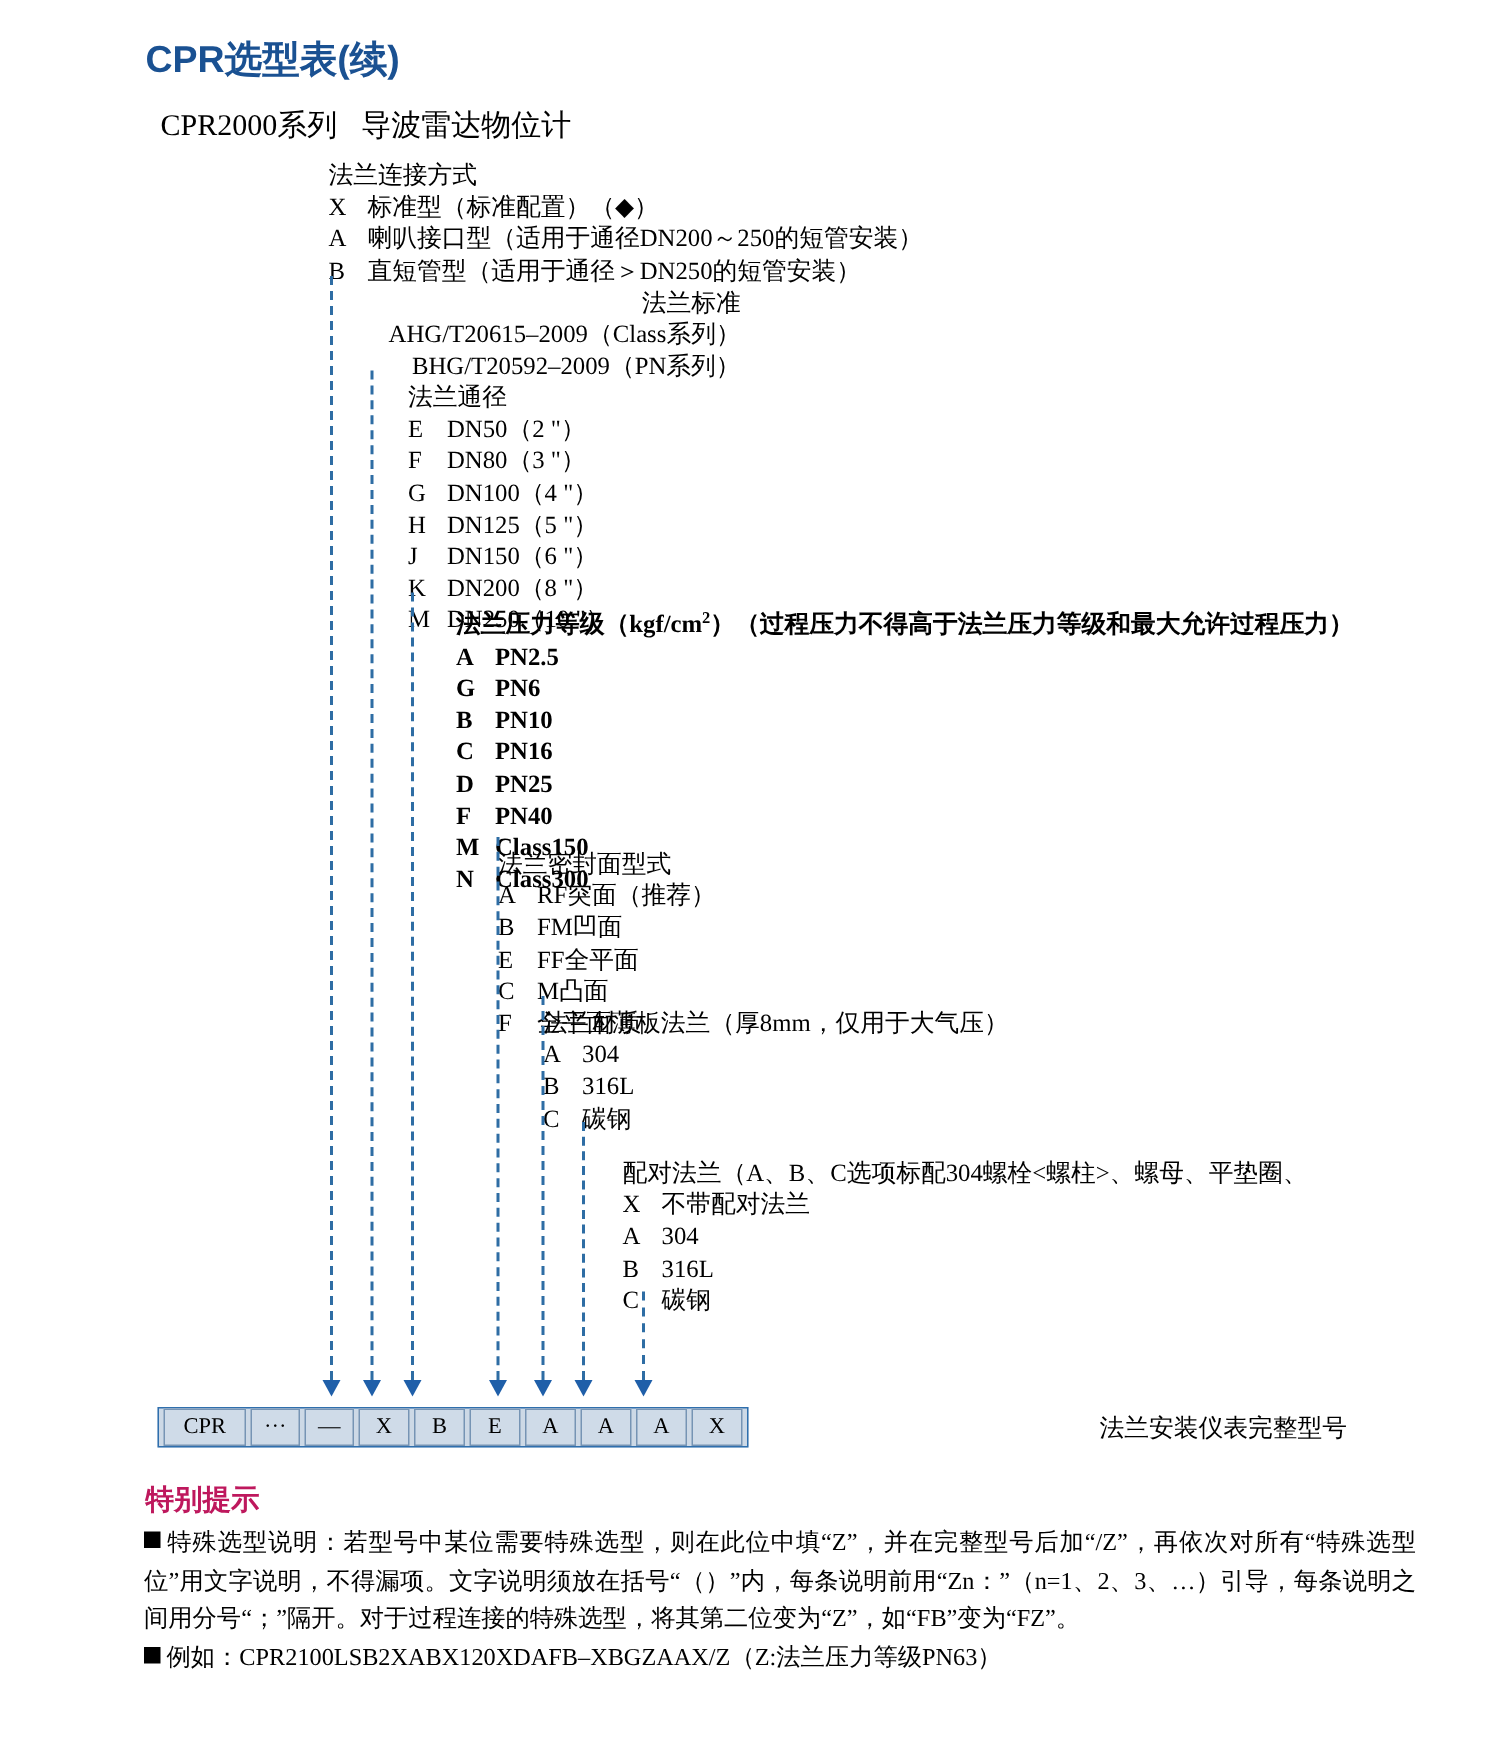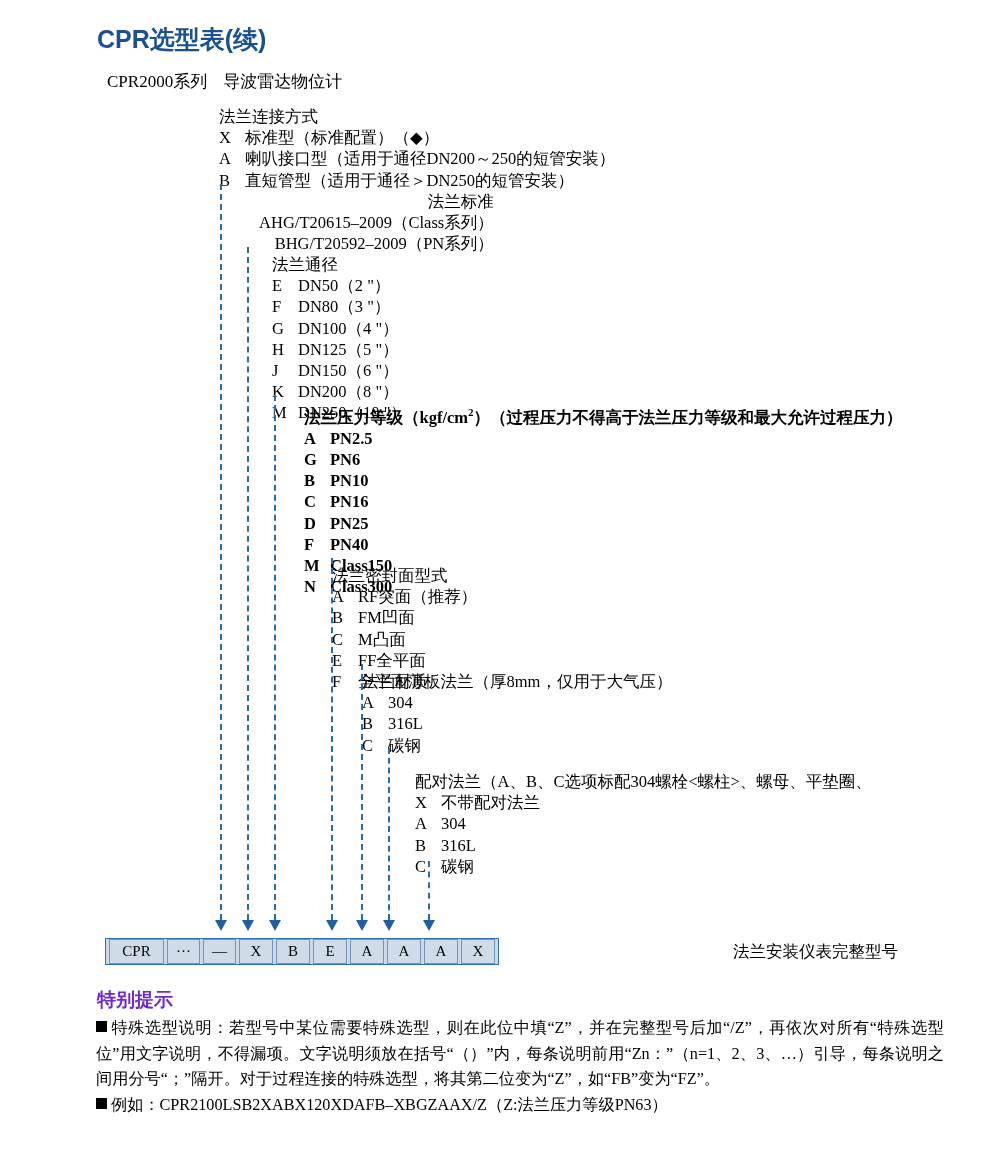--- a/index.html
+++ b/index.html
@@ -22,21 +22,21 @@
     font-family: "Liberation Sans", "DejaVu Sans", sans-serif;
     font-weight: bold;
     font-size: 25px;
     letter-spacing: 0px;
     color: #1a5192;
     white-space: nowrap;
   }
   .series-line {
     position: absolute;
     left: 107px; top: 70px;
-    font-size: 17px;
+    font-size: 20px;
     white-space: nowrap;
   }
   .series-line .gap { display: inline-block; width: 16px; }
 
   
   .tree {
     position: absolute;
     left: 0; top: 106px;
     width: 1000px;
   }
@@ -114,21 +114,21 @@
     white-space: nowrap;
   }
 
   
   .notes-title {
     position: absolute;
     left: 97px; top: 987px;
     font-family: "Liberation Sans", "DejaVu Sans", sans-serif;
     font-weight: bold;
     font-size: 19px;
-    color: #6d28d9;
+    color: #be185d;
   }
   .notes {
     position: absolute;
     left: 96px; top: 1016px;
     width: 848px;
     font-size: 16.2px;
     line-height: 25.5px;
     text-align: justify;
     text-justify: inter-character;
   }
@@ -186,22 +186,22 @@
     <div class="opt"><span class="code">D</span><span class="desc">PN25</span></div>
     <div class="opt"><span class="code">F</span><span class="desc">PN40</span></div>
     <div class="opt"><span class="code">M</span><span class="desc">Class150</span></div>
     <div class="opt"><span class="code">N</span><span class="desc">Class300</span></div>
   </div>
 
   <div class="grp" style="position:absolute; left:332px; top:459px;">
     <div class="grp-title">法兰密封面型式</div>
     <div class="opt"><span class="code">A</span><span class="desc">RF突面（推荐）</span></div>
     <div class="opt"><span class="code">B</span><span class="desc">FM凹面</span></div>
+    <div class="opt"><span class="code">E</span><span class="desc">FF全平面</span></div>
     <div class="opt"><span class="code">C</span><span class="desc">M凸面</span></div>
-    <div class="opt"><span class="code">E</span><span class="desc">FF全平面</span></div>
     <div class="opt"><span class="code">F</span><span class="desc">全平面薄板法兰（厚8mm，仅用于大气压）</span></div>
   </div>
 
   <div class="grp" style="position:absolute; left:362px; top:565px;">
     <div class="grp-title">法兰材质</div>
     <div class="opt"><span class="code">A</span><span class="desc">304</span></div>
     <div class="opt"><span class="code">B</span><span class="desc">316L</span></div>
     <div class="opt"><span class="code">C</span><span class="desc">碳钢</span></div>
   </div>
 

